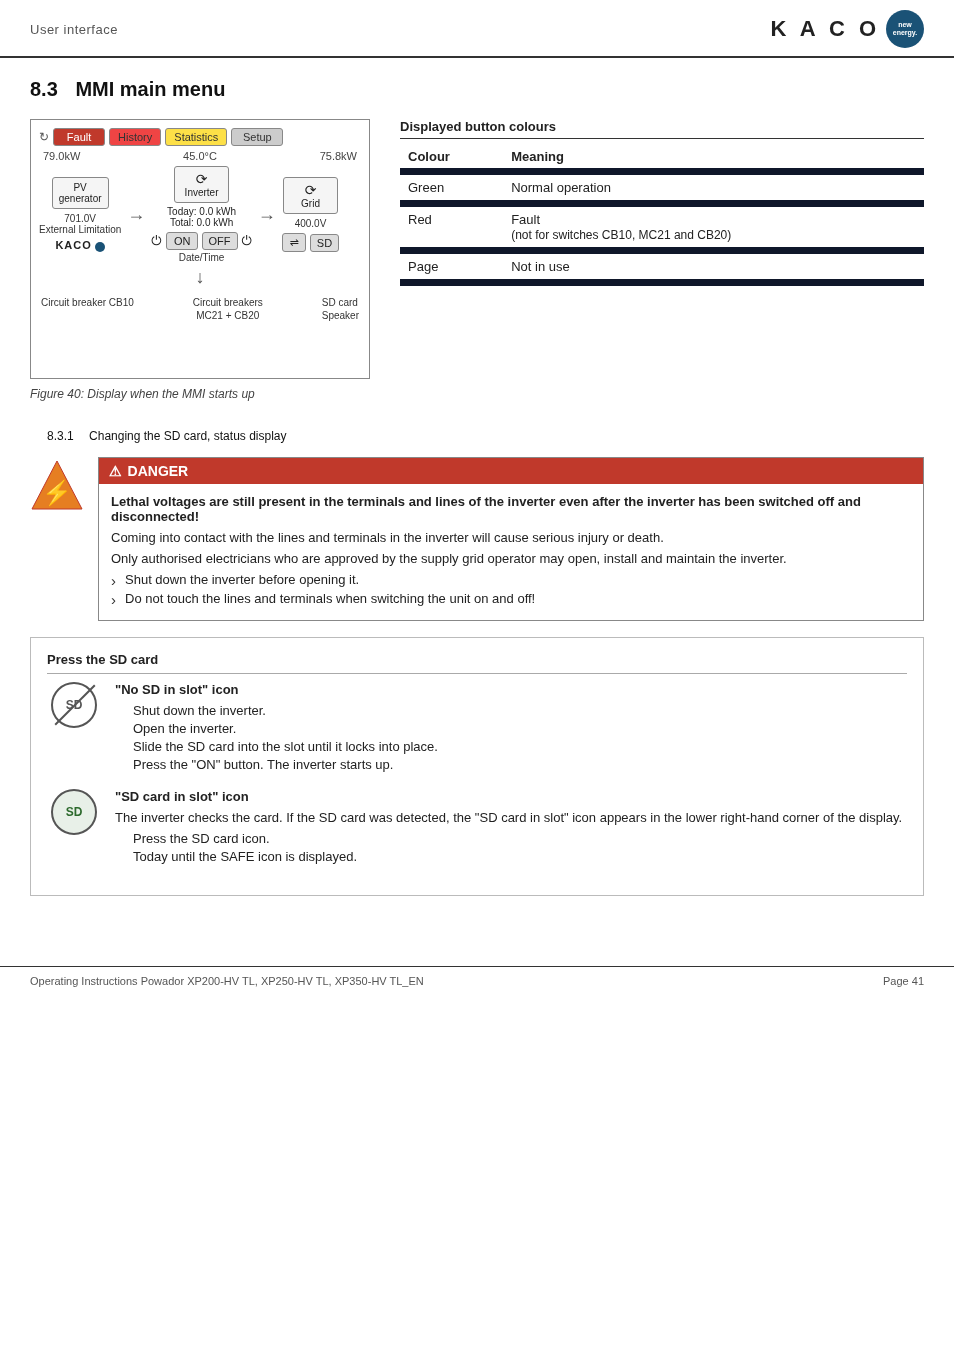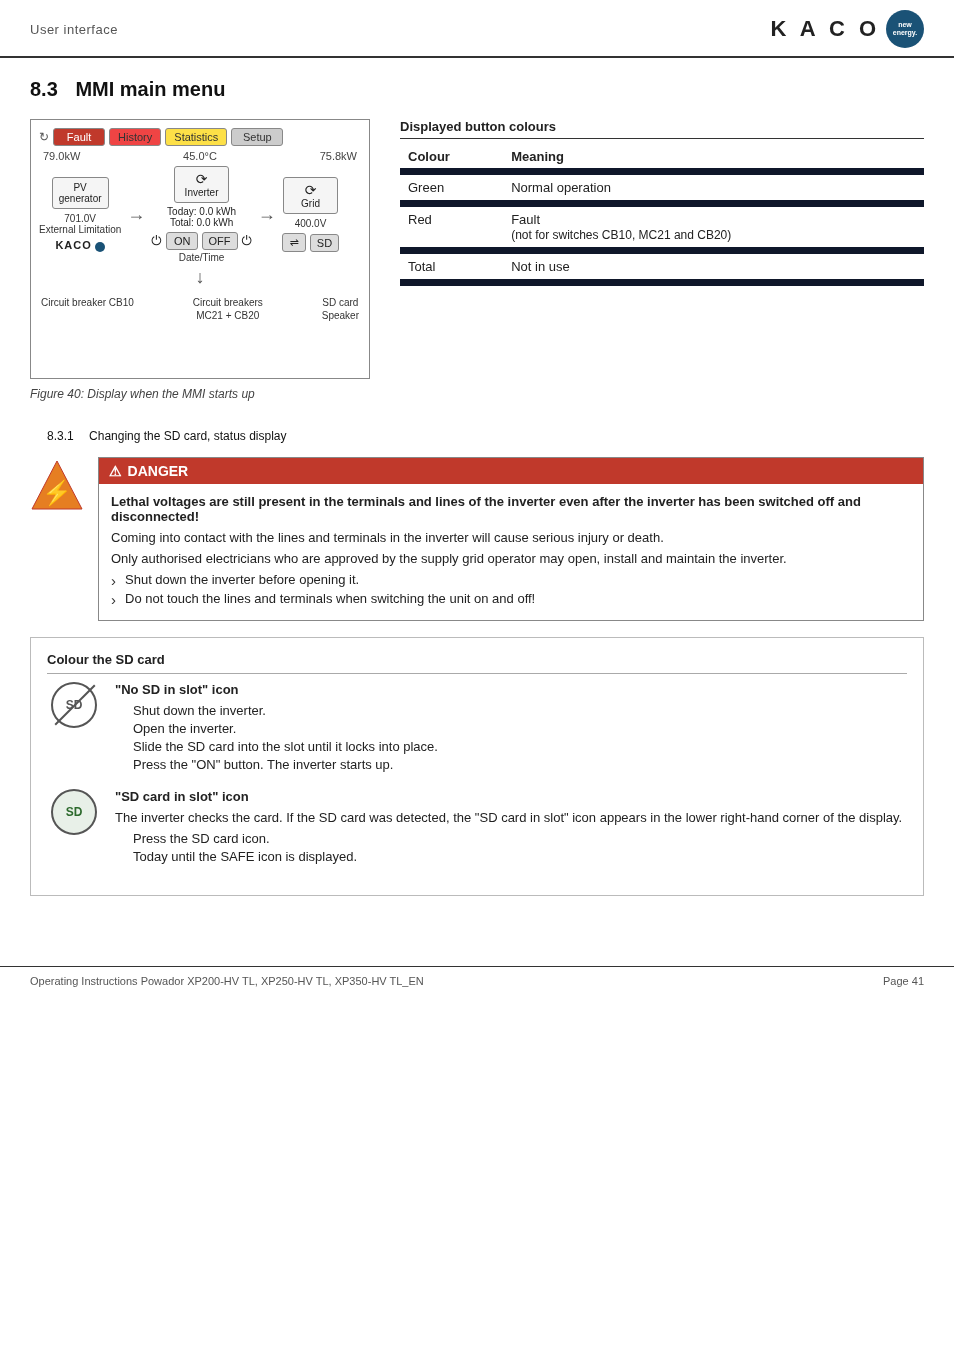--- a/index.html
+++ b/index.html
@@ -153,21 +153,20 @@
     
     .mmi-bottom-labels {
       display: flex;
       justify-content: space-between;
       font-size: 10px;
       color: #333;
       margin-top: 8px;
       padding: 0 2px;
     }
     .mmi-bottom-label {
-      text-align: center;
       line-height: 1.3;
     }
 
     
     .figure-caption {
       font-style: italic;
       font-size: 12px;
       color: #444;
       margin-top: 8px;
     }
@@ -467,21 +466,21 @@
         <tbody>
           <tr>
             <td>Green</td>
             <td>Normal operation</td>
           </tr>
           <tr>
             <td>Red</td>
             <td>Fault<br><span style="font-size:12px;">(not for switches CB10, MC21 and CB20)</span></td>
           </tr>
           <tr>
-            <td>Total</td>
+            <td>Page</td>
             <td>Not in use</td>
           </tr>
         </tbody>
       </table>
     </div>
 
   </div>
 
   <div class="sub-section-heading">
     <span>8.3.1</span>
@@ -508,21 +507,21 @@
         <p>Only authorised electricians who are approved by the supply grid operator may open, install and maintain the inverter.</p>
         <ul class="danger-bullets">
           <li>Shut down the inverter before opening it.</li>
           <li>Do not touch the lines and terminals when switching the unit on and off!</li>
         </ul>
       </div>
     </div>
   </div>
 
   <div class="sd-section">
-    <div class="sd-title">Colour the SD card</div>
+    <div class="sd-title">Press the SD card</div>
 
     <div class="sd-section-inner">
       <div class="sd-icon">
         <div class="sd-icon-circle no-sd">
           <span style="font-size:12px; font-weight:bold;">SD</span>
         </div>
       </div>
       <div class="sd-content">
         <div class="sd-subtitle">"No SD in slot" icon</div>
         <ol class="sd-list" style="list-style:decimal; padding-left:18px;">

